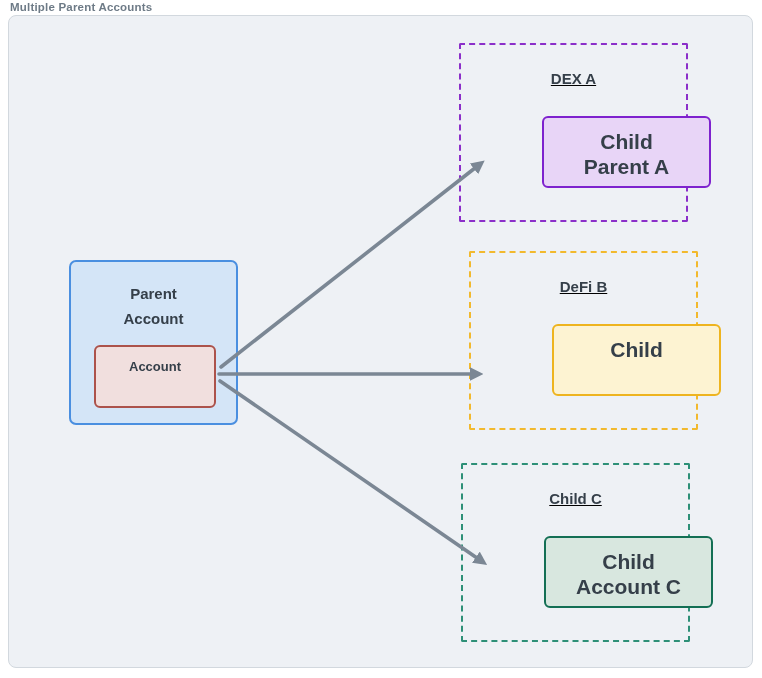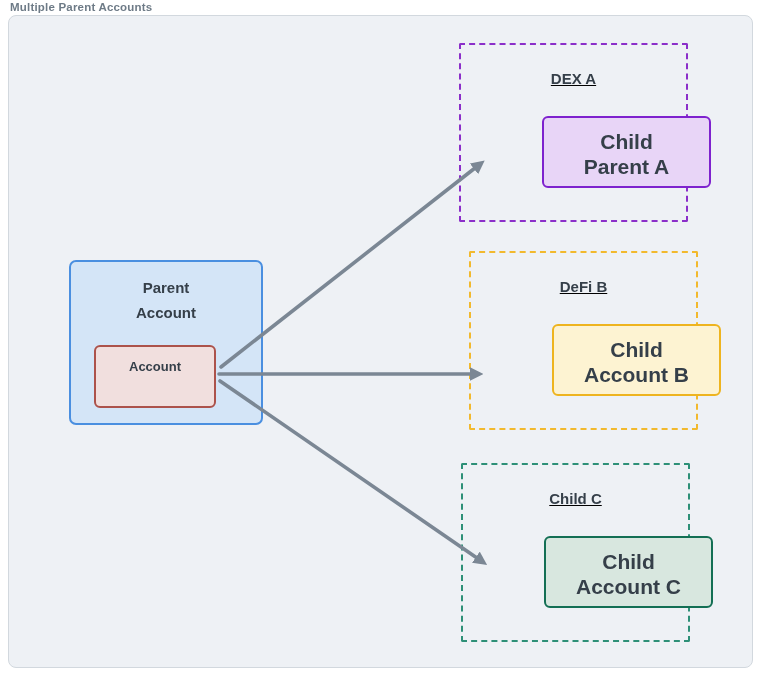--- a/index.html
+++ b/index.html
@@ -28,23 +28,23 @@
   }
   .node {
     position: absolute;
     border-radius: 7px;
     text-align: center;
     color: #353f49;
     font-weight: 600;
   }
   .parent-node {
     left: 69px; top: 260px;
-    width: 194px; height: 165px;
+    width: 169px; height: 165px;
     border-width: 2px; border-style: solid;
-    padding-top: 13px;
+    padding-top: 19px;
     font-size: 15px; line-height: 25px;
   }
   .capability-node {
     position: absolute;
     left: 23px; top: 83px;
     width: 122px; height: 63px;
     border-width: 2px; border-style: solid;
     border-radius: 6px;
     padding-top: 9px;
     font-size: 13px; line-height: 21px;
@@ -112,21 +112,20 @@
   <div class="child-node" style="background: rgb(232, 213, 247); border-color: rgb(126, 34, 206);">
     <span class="line-span">Child</span>
     <span class="line-span">Parent A</span>
   </div>
 </div>
 
 <div class="group-frame g1" style="border-color: rgb(242, 185, 45);">
   <div class="group-title">DeFi B</div>
   <div class="child-node" style="background: rgb(253, 243, 210); border-color: rgb(238, 180, 31);">
     <span class="line-span">Child</span>
-    <span class="line-span">Account B</span>
   </div>
 </div>
 
 <div class="group-frame g2" style="border-color: rgb(45, 144, 119);">
   <div class="group-title">Child C</div>
   <div class="child-node" style="background: rgb(216, 231, 223); border-color: rgb(19, 111, 84);">
     <span class="line-span">Child</span>
     <span class="line-span">Account C</span>
   </div>
 </div>

